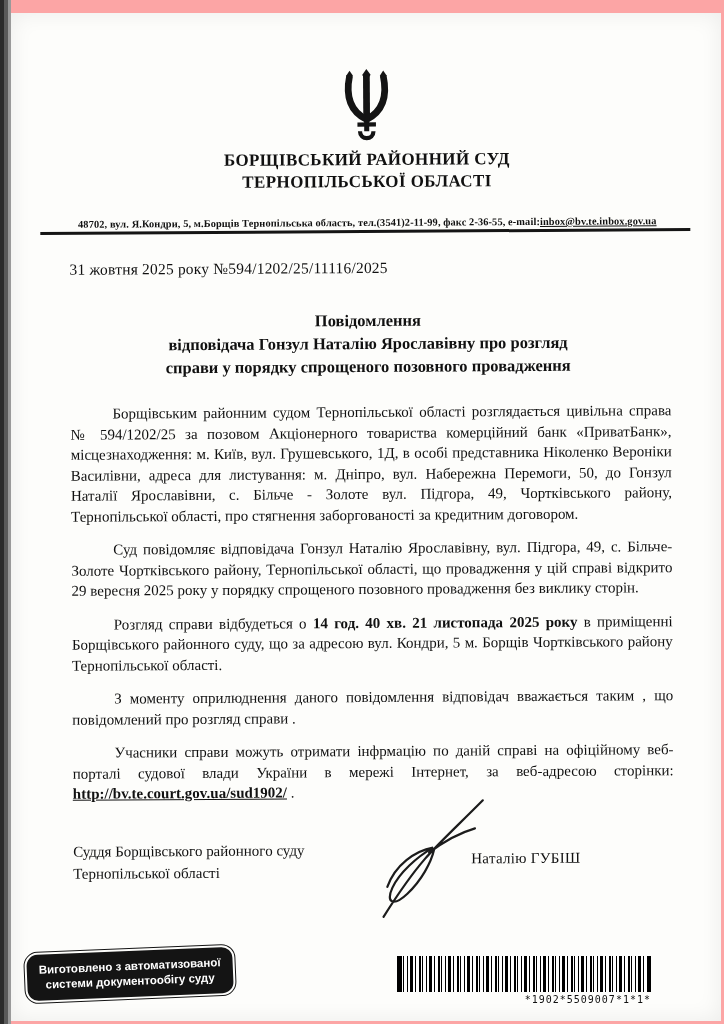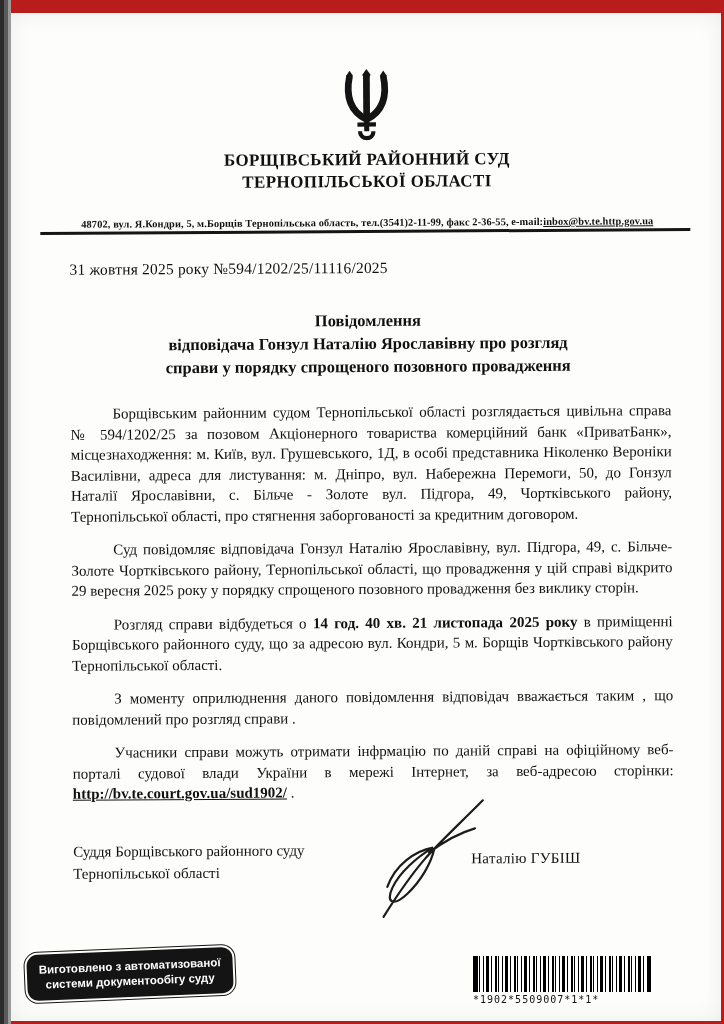--- a/index.html
+++ b/index.html
@@ -1,21 +1,21 @@
 <!DOCTYPE html>
 <html><head>
 <meta charset="utf-8">
 <style>
   * { box-sizing: border-box; }
   html,body { margin:0; padding:0; }
   body { background:#6f6f6f; }
 
   .scan {
     position:relative; width:724px; height:1024px; overflow:hidden;
-    background:#b91c1c;
+    background:#fca5a5;
     font-family:"Liberation Serif", serif; color:#111;
   }
   .edge-left {
     position:absolute; left:0; top:0; width:11px; height:100%;
     background:linear-gradient(90deg,#2b2b2b 0 4px,#5a5a5a 4px 8px,#9a9a9a 8px 11px);
   }
   .page {
     position:absolute; left:11px; top:13px; width:710px; height:1008px;
     background:#fdfdfb;
     box-shadow: inset 0 0 22px rgba(0,0,0,0.07);
@@ -59,21 +59,21 @@
   .stamp {
     position:absolute; left:16px; bottom:24px;
     background:#141414; color:#fff;
     font-family:"Liberation Sans", sans-serif; font-weight:bold;
     font-size:11.5px; line-height:15px; text-align:center;
     padding:8px 12px; border-radius:11px;
     transform:rotate(-2.4deg);
     box-shadow:0 0 0 2px #fdfdfb, 0 0 0 3px #141414;
   }
 
-  .barcode-wrap { position:absolute; right:70px; bottom:16px; width:178px; text-align:left; }
+  .barcode-wrap { position:absolute; right:70px; bottom:16px; width:254px; text-align:right; }
   .barcode-bars {
     height:36px; width:100%;
     background:repeating-linear-gradient(90deg,
       #000 0 2px, #fff 2px 3px,
       #000 3px 4px, #fff 4px 7px,
       #000 7px 8px, #fff 8px 10px,
       #000 10px 13px, #fff 13px 15px,
       #000 15px 16px, #fff 16px 19px);
     border-left:3px solid #000; border-right:3px solid #000;
   }
@@ -103,21 +103,21 @@
         <path d="M32 0 L37 7 L32 14 L27 7 Z" fill="#141414"></path>
         <path d="M12 2 L16 8 L12 14 L8 8 Z" fill="#141414"></path>
         <path d="M52 2 L56 8 L52 14 L48 8 Z" fill="#141414"></path>
       </svg>
 
       <div class="court-name">
         <div>БОРЩІВСЬКИЙ РАЙОННИЙ СУД</div>
         <div>ТЕРНОПІЛЬСЬКОЇ ОБЛАСТІ</div>
       </div>
 
-      <div class="contact"><span>48702, вул. Я.Кондри, 5,  м.Борщів Тернопільська область, тел.(3541)2-11-99, факс 2-36-55, e-mail:</span><span class="email">inbox@bv.te.http.gov.ua</span></div>
+      <div class="contact"><span>48702, вул. Я.Кондри, 5,  м.Борщів Тернопільська область, тел.(3541)2-11-99, факс 2-36-55, e-mail:</span><span class="email">inbox@bv.te.inbox.gov.ua</span></div>
       <div class="rule"></div>
 
       <div class="dateline">31 жовтня 2025 року №594/1202/25/11116/2025</div>
 
       <div class="title">
         <div>Повідомлення</div>
         <div>відповідача  Гонзул Наталію Ярославівну про розгляд</div>
         <div>справи у порядку спрощеного позовного провадження</div>
       </div>
 

